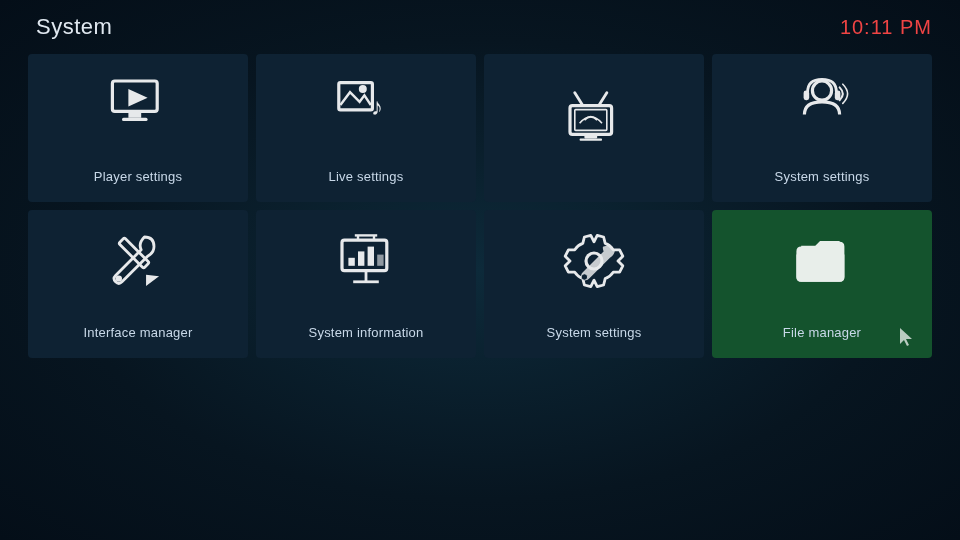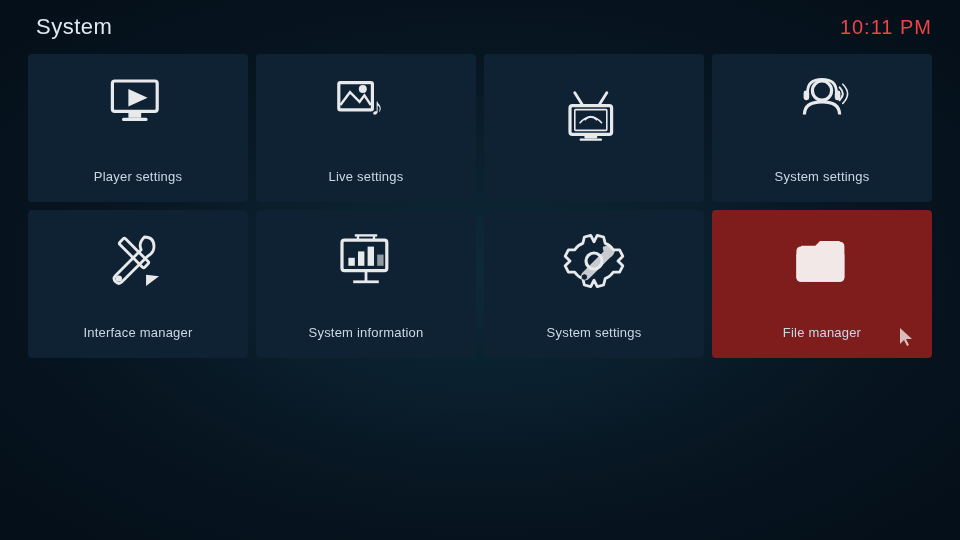--- a/index.html
+++ b/index.html
@@ -71,21 +71,21 @@
       align-items: center;
       justify-content: flex-end;
       padding-bottom: 16px;
       cursor: pointer;
       position: relative;
       overflow: hidden;
       transition: background 0.15s;
     }
 
     .tile.active {
-      background: #7f1d1d;
+      background: #14532d;
     }
 
     .tile-icon {
       flex: 1;
       display: flex;
       align-items: center;
       justify-content: center;
       width: 100%;
     }
 

